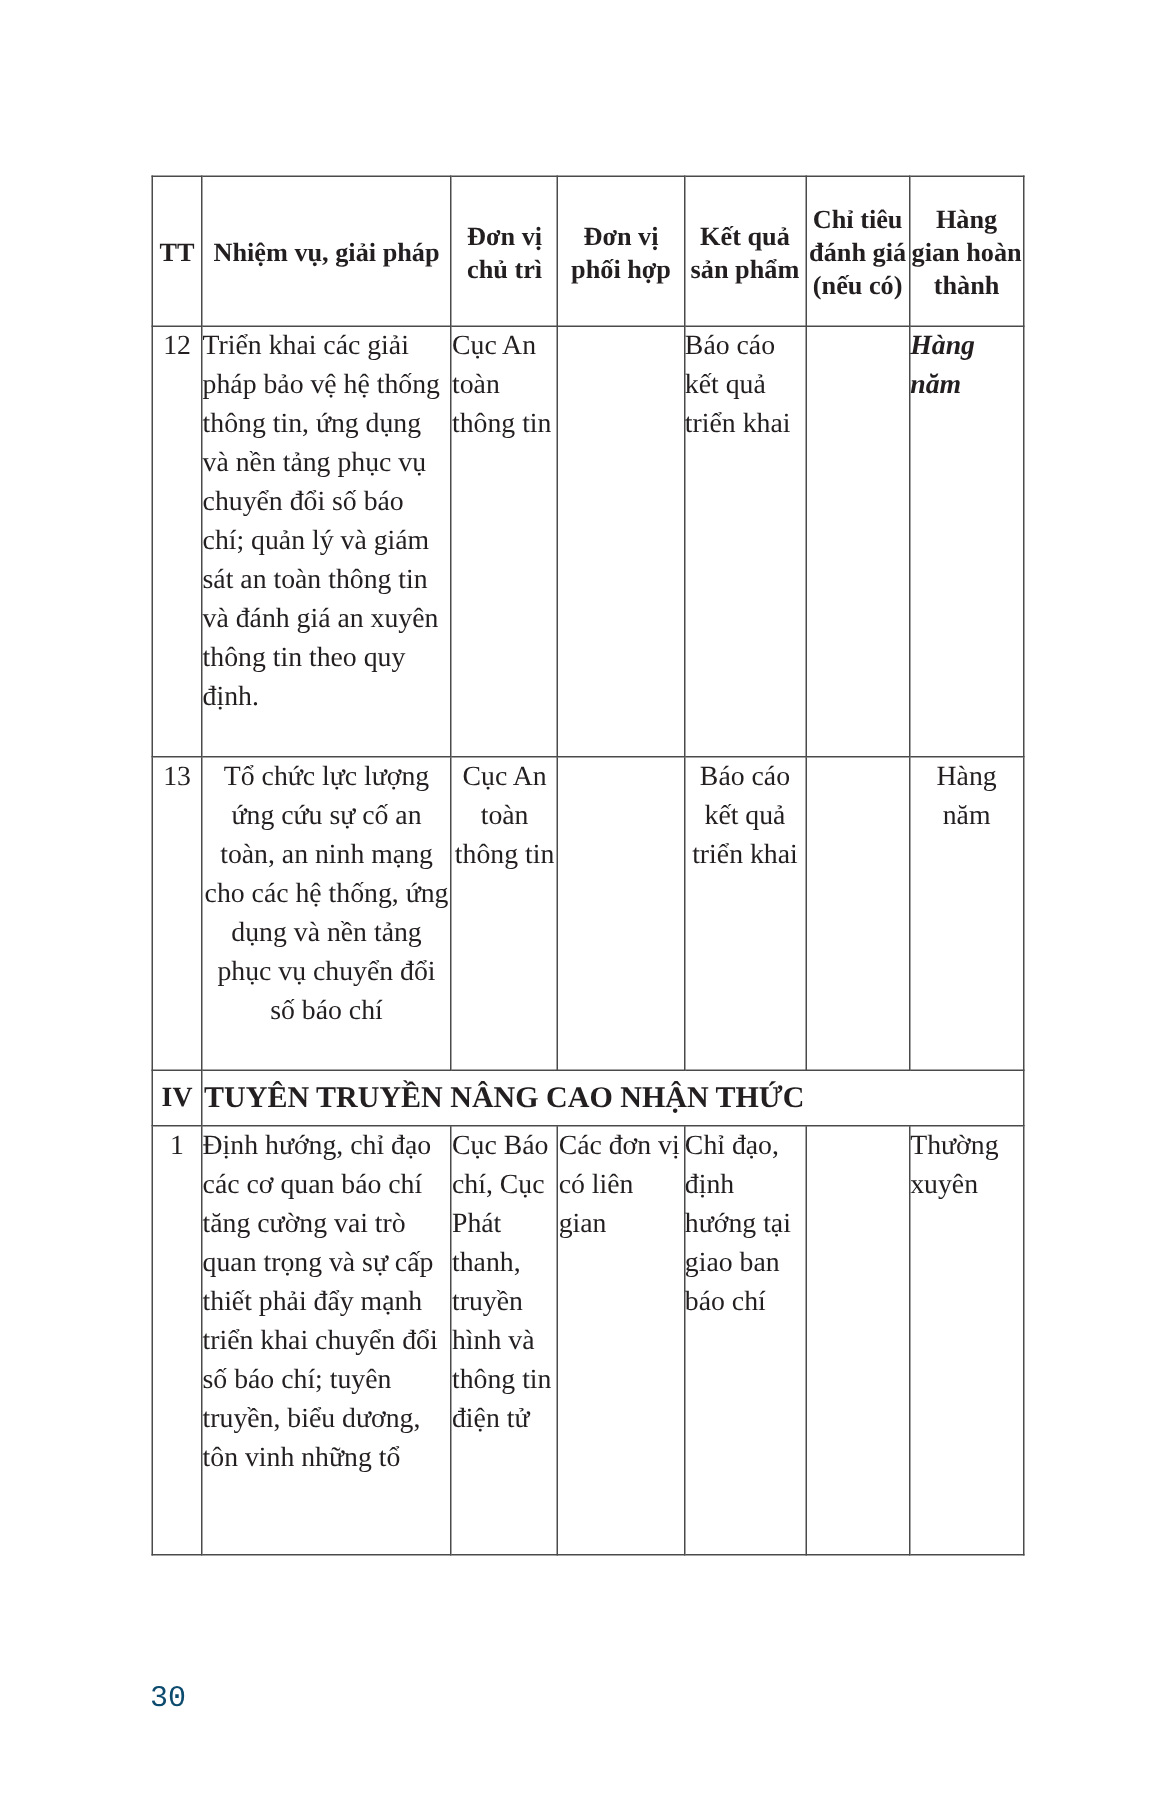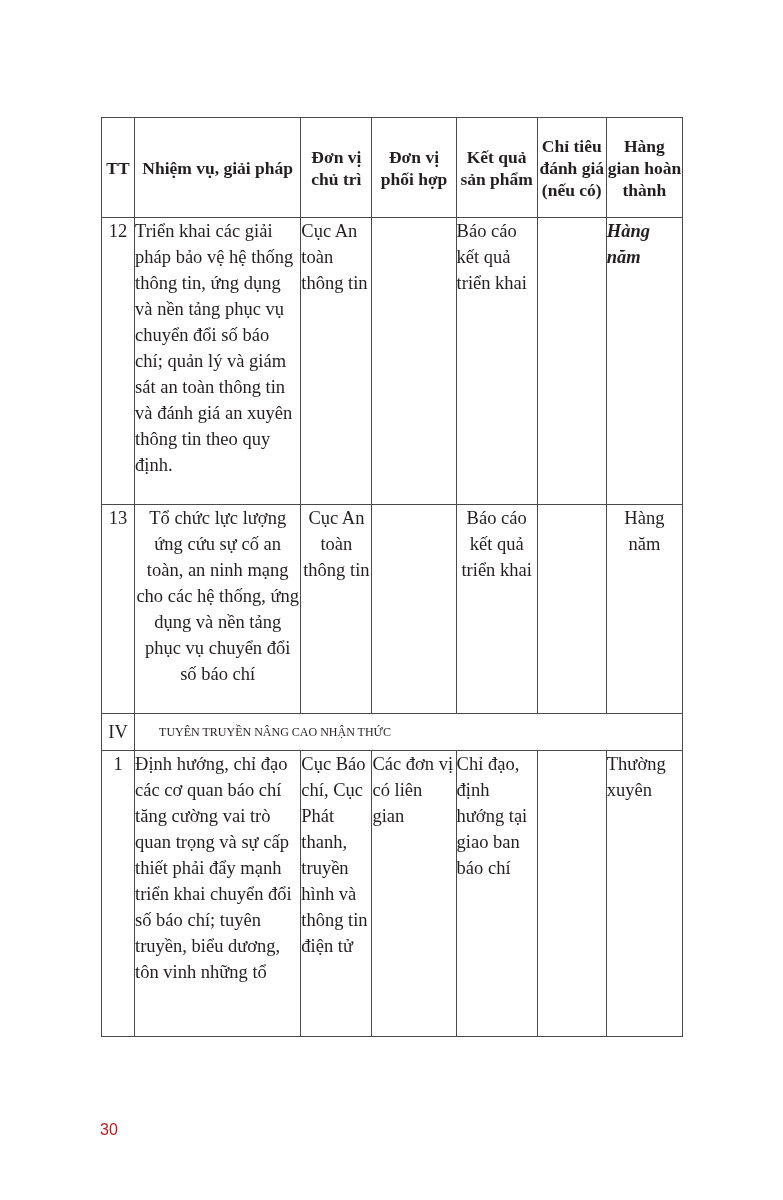--- a/index.html
+++ b/index.html
@@ -11,25 +11,25 @@
                padding: 0; font-size: 18.5px; line-height: 26px; }
   table.plan th { font-weight: bold; vertical-align: middle; text-align: center;
                   font-size: 17.5px; line-height: 22px; height: 99px; }
   .c-tt { width: 33px; } .c-task { width: 166px; } .c-host { width: 71px; }
   .c-coop { width: 84px; } .c-res { width: 81px; } .c-kpi { width: 69px; } .c-time { width: 76px; }
   td.num { text-align: center; padding-top: 6px; }
   td.txt { padding: 6px 4px 6px 7px; }
   td.time-bi { font-weight: bold; font-style: italic; }
   tr.r12 td { height: 286px; margin-top: 26px; }
   tr.r13 td { height: 208px; text-align: center; }
-  tr.sec td { height: 36px; vertical-align: middle; font-weight: normal; padding-top: 0; }
-  tr.sec td.sec-title { padding-left: 24px; font-size: 12px; }
+  tr.sec td { height: 36px; vertical-align: middle; font-weight: bold; padding-top: 0; }
+  tr.sec td.sec-title { padding-left: 1px; font-size: 20px; }
   tr.r1 td { height: 285px; }
-  .page-number { position: absolute; left: 100px; top: 1121px; font-family: Liberation Sans, sans-serif;
-                 font-size: 16px; color: #b91c1c; }
+  .page-number { position: absolute; left: 100px; top: 1121px; font-family: Liberation Mono, monospace;
+                 font-size: 20px; color: #0c4a6e; }
 </style>
 </head>
 <body>
 
 <table class="plan">
   <colgroup>
     <col class="c-tt">
       <col class="c-task">
       <col class="c-host">
       <col class="c-coop">

